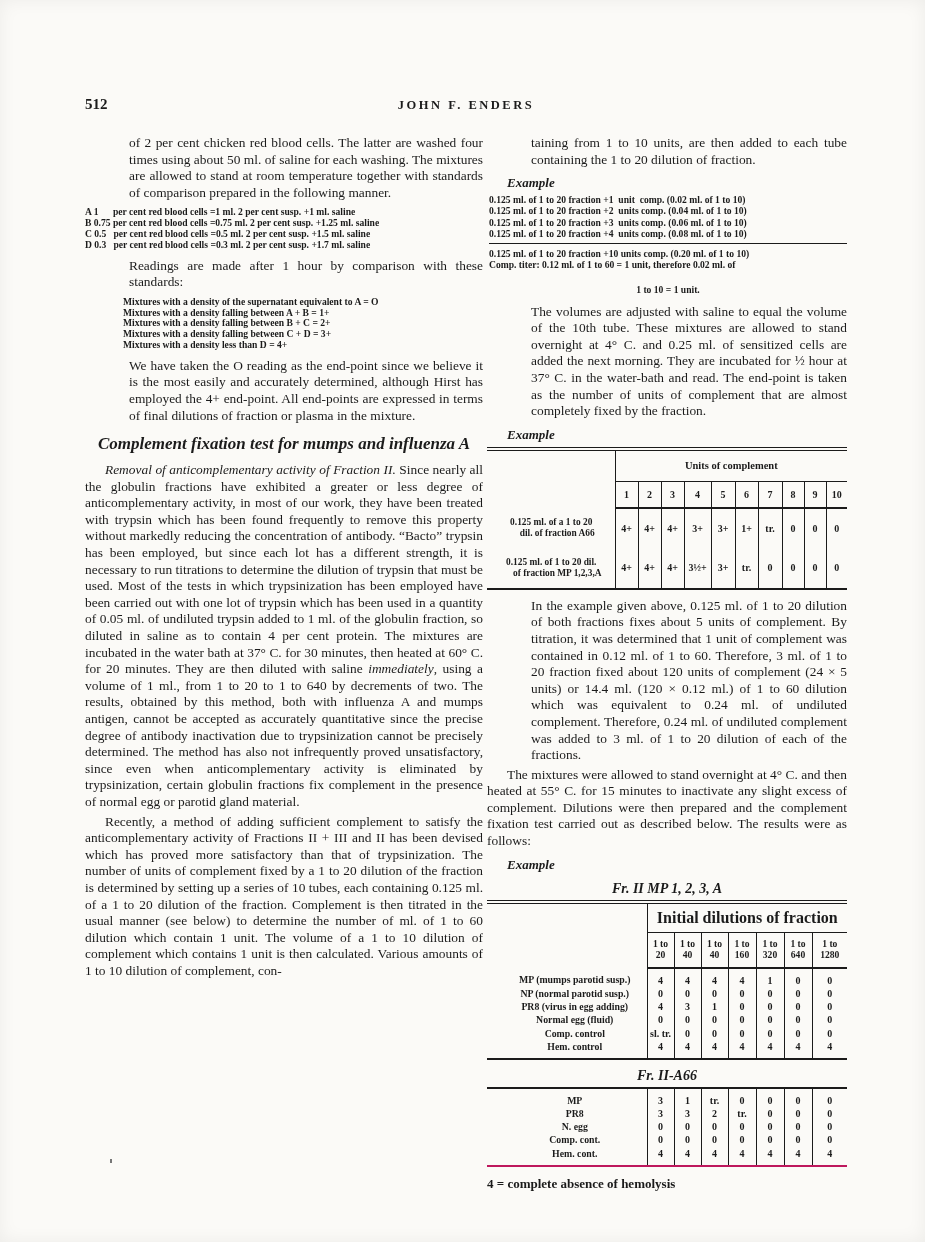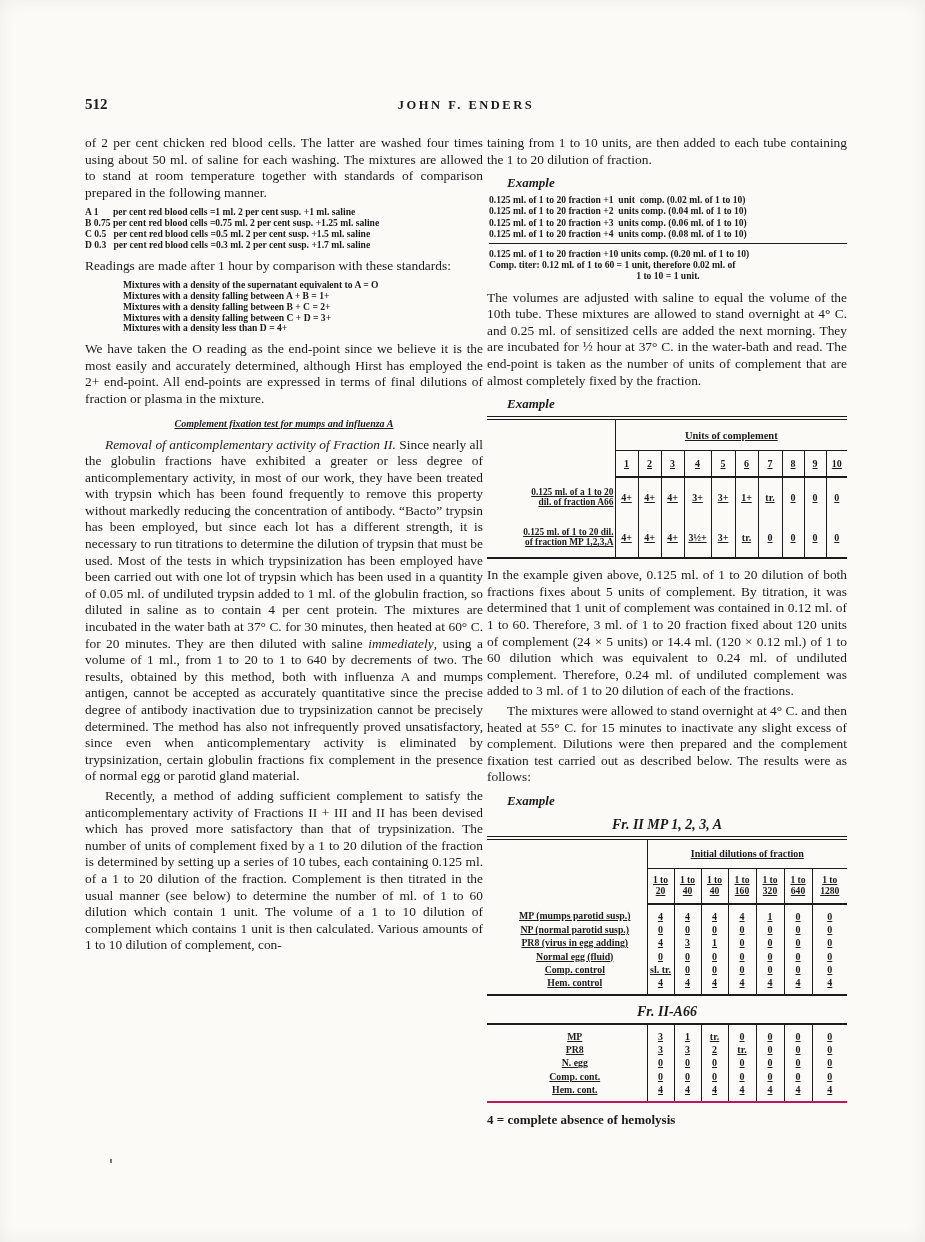--- a/index.html
+++ b/index.html
@@ -12,61 +12,61 @@
   .content { position:absolute; left:85px; top:96px; width:762px; }
   .pagehead { position:relative; height:22px; }
   .pagenum { position:absolute; left:0; top:0; font-size:15px; font-weight:bold; }
   .runhead { position:absolute; left:0; right:0; top:2px; text-align:center;
              font-size:12.5px; font-weight:bold; letter-spacing:2.5px; }
   .cols { display:grid; grid-template-columns:398px 360px; column-gap:4px; margin-top:17px; }
   .col { min-width:0; }
 
   p.body { margin:0 0 3px 0; font-size:13.4px; line-height:16.6px; text-align:justify;
            font-weight:500; }
-  p.noind { text-indent:0; }
+  p.noind { text-indent:0;margin-left:44px; }
   p.ind  { text-indent:20px; }
 
   .smallblock { font-size:9.6px; line-height:10.8px; font-weight:bold; margin:6px 0 7px 0; }
   .sline { white-space:pre-wrap; }
   .standards { margin-left:38px; }
 
   .secthead { margin:10px 0 8px 0; text-align:center; font-style:italic; font-weight:bold;
-              font-size:10px;text-decoration:underline; }
+              font-size:17px; }
   .lead { font-style:italic; }
   .it { font-style:italic; }
 
   .example-label { margin:7px 0 3px 20px; font-style:italic; font-weight:bold; font-size:13px; }
 
   .exblock { margin:2px 0 8px 2px; }
   .exblock .sline { line-height:11.2px; }
   .exrule { border:none; border-top:1.5px solid #1b1b1b; margin:4px 0 4px 0; }
-  .center { text-align:center; white-space:normal; }
-
-  table { border-collapse:collapse; table-layout:fixed; width:360px;text-decoration:underline; }
+  .center { text-align:center; white-space:normal;margin-top:14px; }
+
+  table { border-collapse:collapse; table-layout:fixed; width:360px; }
   td { padding:0; font-weight:bold; vertical-align:middle; }
 
   
   .t1 { border-top:4px double #1b1b1b; border-bottom:2px solid #1b1b1b; margin:4px 0 8px 0; }
   .t1 td { text-align:center; font-size:10px; }
-  .t1 .stubcell { border-right:1px solid #1b1b1b; text-align:right;margin-left:41px; }
+  .t1 .stubcell { border-right:1px solid #1b1b1b; text-align:center;margin-left:41px; }
   .t1 .uoc { border-bottom:1px solid #1b1b1b; font-size:10.5px; height:30px; }
   .t1 .numrow td { border-left:1px solid #1b1b1b; border-bottom:2px solid #1b1b1b; height:25px; }
   .t1 .numrow td.nb { border-left:none; }
   .t1 .datarow td { border-left:1px solid #1b1b1b; height:36px; }
   .t1 .datarow td.stubcell { border-left:none; }
   .t1 .lbl { font-size:9.4px; line-height:10.6px; padding:2px 1px 2px 2px; }
   .t1 .lbl .l2 { padding-left:12px; }
 
   
   .frhead { text-align:center; font-weight:bold; font-style:italic; font-size:14px; margin:8px 0 3px 0; }
   .t2 { border-top:4px double #1b1b1b; border-bottom:2px solid #1b1b1b; }
   .t3 { border-top:2px solid #1b1b1b; border-bottom:2px solid #be185d; }
   .t2 td, .t3 td { text-align:center; font-size:10px; }
   .t2 .stubcell, .t3 .stubcell { border-right:1px solid #1b1b1b; text-align:center; }
-  .t2 .idf { border-bottom:1px solid #1b1b1b; font-size:10px; height:28px; }
+  .t2 .idf { border-bottom:1px solid #1b1b1b; font-size:16px; height:28px; }
   .t2 .colhdr td { border-left:1px solid #1b1b1b; border-bottom:2px solid #1b1b1b;
                    font-size:9.6px; line-height:10.4px; height:34px; }
   .t2 .colhdr td.nb { border-left:none; }
   .t2 .datarow td, .t3 .datarow td { border-left:1px solid #1b1b1b; height:13.2px; }
   .t2 .datarow td.stubcell, .t3 .datarow td.stubcell { border-left:none; }
   .t2 .rowlbl, .t3 .rowlbl { font-size:9.8px; padding-left:16px; white-space:nowrap; }
   .t2 .datarow.first td, .t3 .datarow.first td { padding-top:5px; }
   .t2 .datarow.last td, .t3 .datarow.last td { padding-bottom:5px; }
 
   .caption { text-align:left; font-weight:bold; font-size:13px; margin-top:9px; }
@@ -97,21 +97,21 @@
         <p class="body noind">Readings are made after 1 hour by comparison with these standards:</p>
 
         <div class="smallblock standards">
           <div class="sline">Mixtures with a density of the supernatant equivalent to A = O</div>
           <div class="sline">Mixtures with a density falling between A + B = 1+</div>
           <div class="sline">Mixtures with a density falling between B + C = 2+</div>
           <div class="sline">Mixtures with a density falling between C + D = 3+</div>
           <div class="sline">Mixtures with a density less than D = 4+</div>
         </div>
 
-        <p class="body noind">We have taken the O reading as the end-point since we believe it is the most easily and accurately determined, although Hirst has employed the 2+ end-point.  All end-points are expressed in terms of final dilutions of fraction or plasma in the mixture.</p>
+        <p class="body noind">We have taken the O reading as the end-point since we believe it is the most easily and accurately determined, although Hirst has employed the 4+ end-point.  All end-points are expressed in terms of final dilutions of fraction or plasma in the mixture.</p>
 
         <h3 class="secthead">Complement fixation test for mumps and influenza A</h3>
 
         <p class="body ind"><i class="lead">Removal of anticomplementary activity of Fraction II.</i><span> Since nearly all the globulin fractions have exhibited a greater or less degree of anticomplementary activity, in most of our work, they have been treated with trypsin which has been found frequently to remove this property without markedly reducing the concentration of antibody.  “Bacto” trypsin has been employed, but since each lot has a different strength, it is necessary to run titrations to determine the dilution of trypsin that must be used.  Most of the tests in which trypsinization has been employed have been carried out with one lot of trypsin which has been used in a quantity of 0.05 ml. of undiluted trypsin added to 1 ml. of the globulin fraction, so diluted in saline as to contain 4 per cent protein.  The mixtures are incubated in the water bath at 37° C. for 30 minutes, then heated at 60° C. for 20 minutes.  They are then diluted with saline </span><i class="it">immediately</i><span>, using a volume of 1 ml., from 1 to 20 to 1 to 640 by decrements of two.  The results, obtained by this method, both with influenza A and mumps antigen, cannot be accepted as accurately quantitative since the precise degree of antibody inactivation due to trypsinization cannot be precisely determined.  The method has also not infrequently proved unsatisfactory, since even when anticomplementary activity is eliminated by trypsinization, certain globulin fractions fix complement in the presence of normal egg or parotid gland material.</span></p>
 
         <p class="body ind">Recently, a method of adding sufficient complement to satisfy the anticomplementary activity of Fractions II + III and II has been devised which has proved more satisfactory than that of trypsinization.  The number of units of complement fixed by a 1 to 20 dilution of the fraction is determined by setting up a series of 10 tubes, each containing 0.125 ml. of a 1 to 20 dilution of the fraction.  Complement is then titrated in the usual manner (see below) to determine the number of ml. of 1 to 60 dilution which contain 1 unit.  The volume of a 1 to 10 dilution of complement which contains 1 unit is then calculated.  Various amounts of 1 to 10 dilution of complement, con-</p>
       </div>
 
       <div class="col">
         <p class="body noind">taining from 1 to 10 units, are then added to each tube containing the 1 to 20 dilution of fraction.</p>

